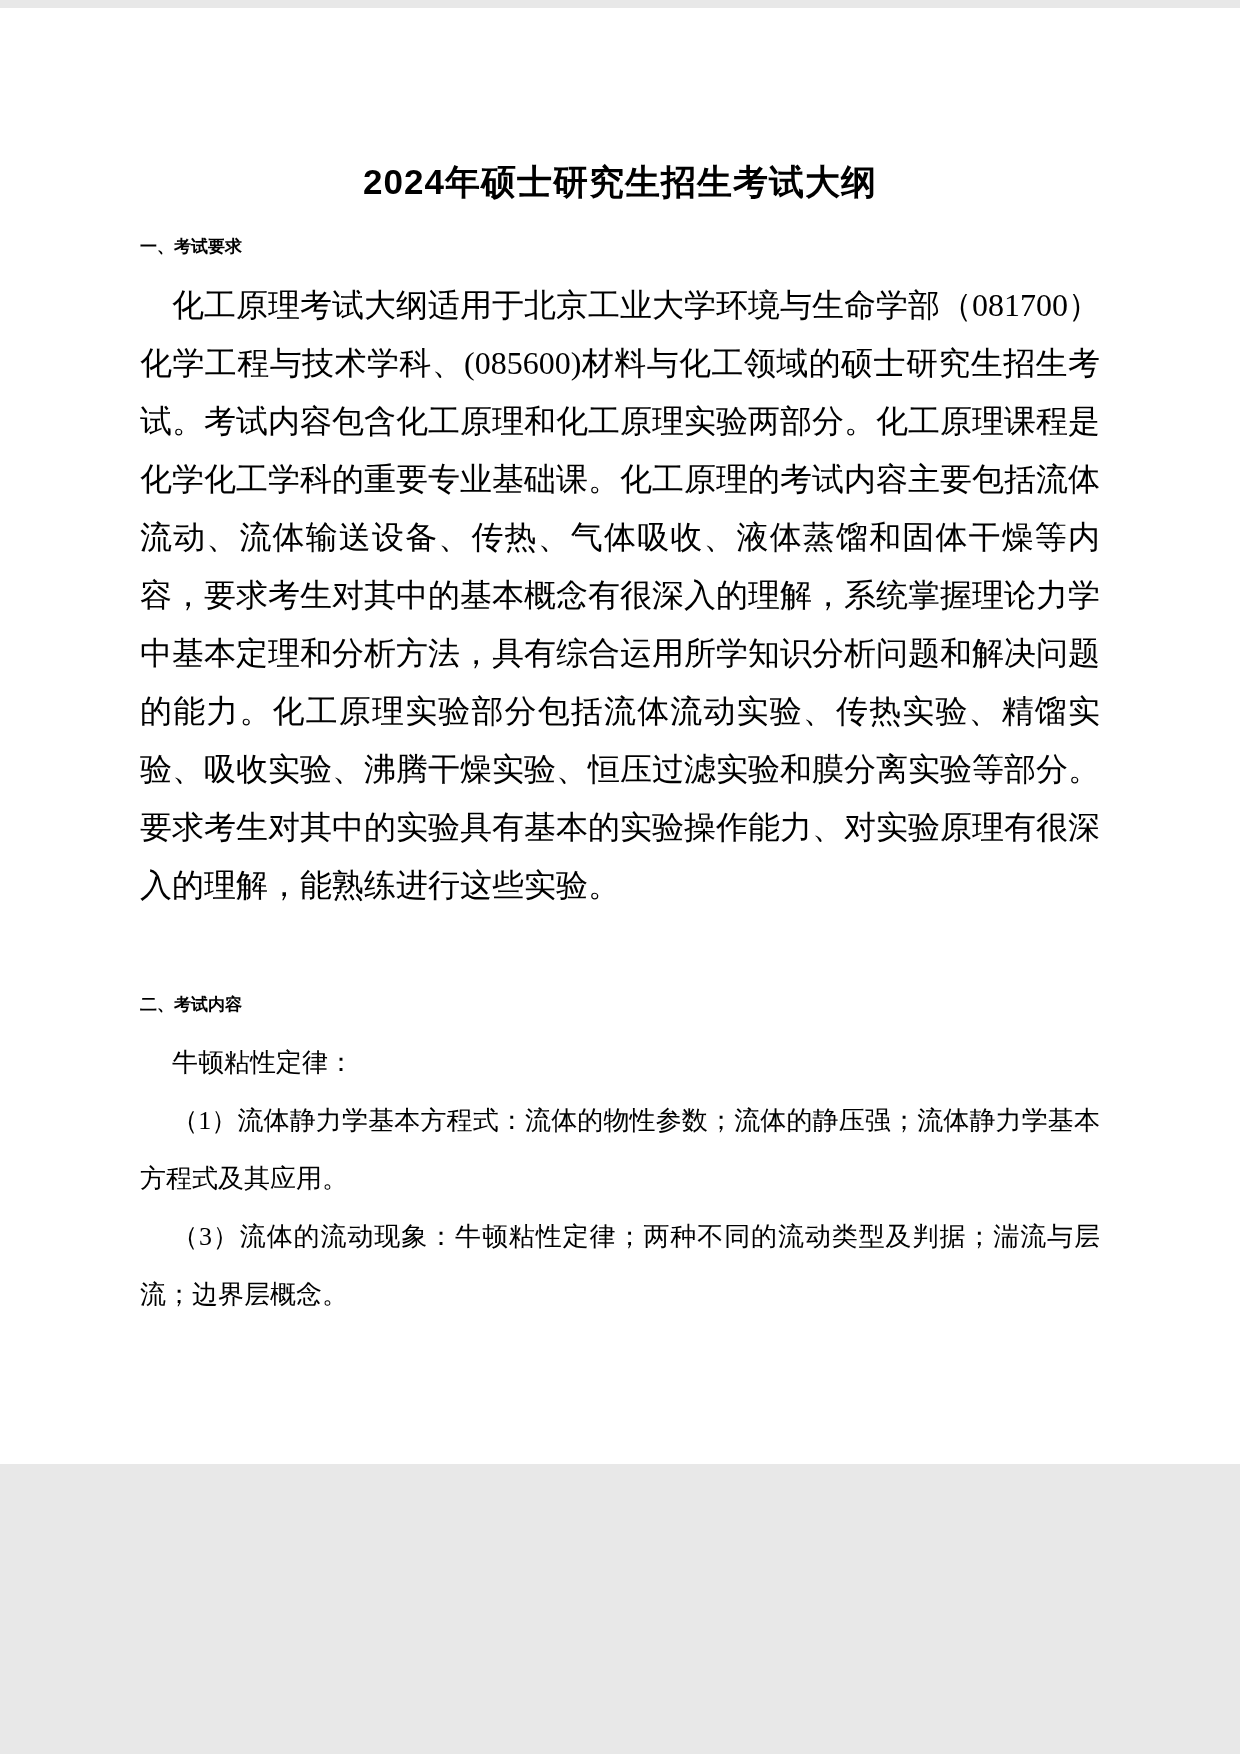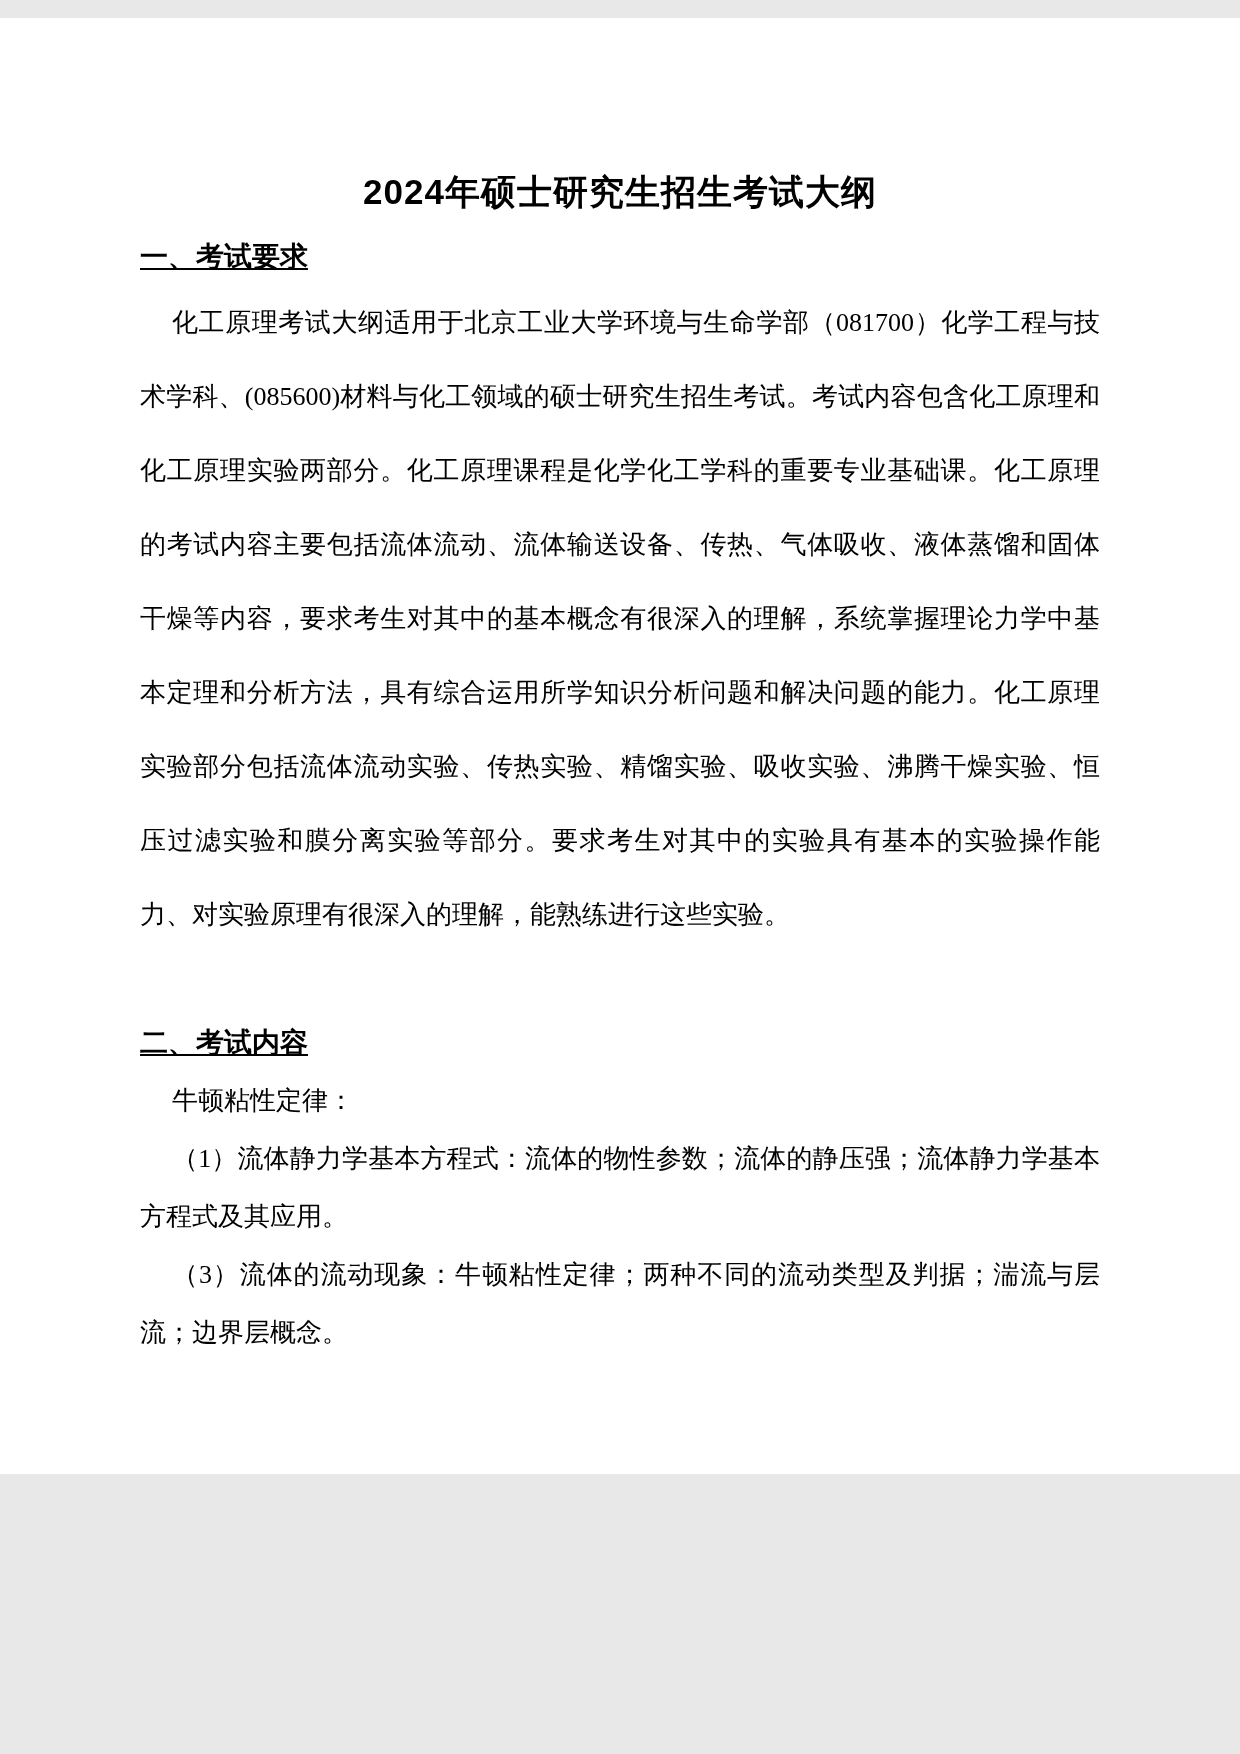--- a/index.html
+++ b/index.html
@@ -1,20 +1,20 @@
 <!DOCTYPE html>
 <html><head>
 <meta charset="utf-8">
 <style>
   html, body { margin: 0; padding: 0; background: #e8e8e8; }
   .page {
     position: relative;
     width: 1240px;
     height: 1456px;
-    margin: 18px auto;
+    margin: 8px auto;
     background: #ffffff;
     box-sizing: border-box;
     padding: 140px 140px 0 140px;
     color: #000000;
     font-family: "Liberation Serif", "DejaVu Serif", serif;
     overflow: hidden;
   }
   .doc-title {
     margin: 12px 0 0 0;
     text-align: center;
@@ -30,30 +30,29 @@
     font-family: "Liberation Sans", "DejaVu Sans", sans-serif;
     font-weight: bold;
     font-size: 23px;
     line-height: 30px;
   }
   .doc-subtitle .subtitle-part { white-space: nowrap; }
   .doc-subtitle .subtitle-part + .subtitle-part { margin-left: 44px; }
   .section-heading {
     font-family: "Liberation Sans", "DejaVu Sans", sans-serif;
     font-weight: bold;
-    font-size: 28px;
+    font-size: 17px;
     line-height: 34px;
     margin: 26px 0 0 0;
-    text-decoration: underline;
   }
   .section-heading.second { margin-top: 74px; margin-bottom: 12px; }
   .body-para {
     margin: 12px 0 0 0;
-    font-size: 26px;
-    line-height: 74px;
+    font-size: 32px;
+    line-height: 58px;
     text-align: justify;
     text-indent: 32px;
     word-break: break-all;
   }
   .content-para {
     margin: 0;
     font-size: 26px;
     line-height: 58px;
     text-align: justify;
     text-indent: 32px;

